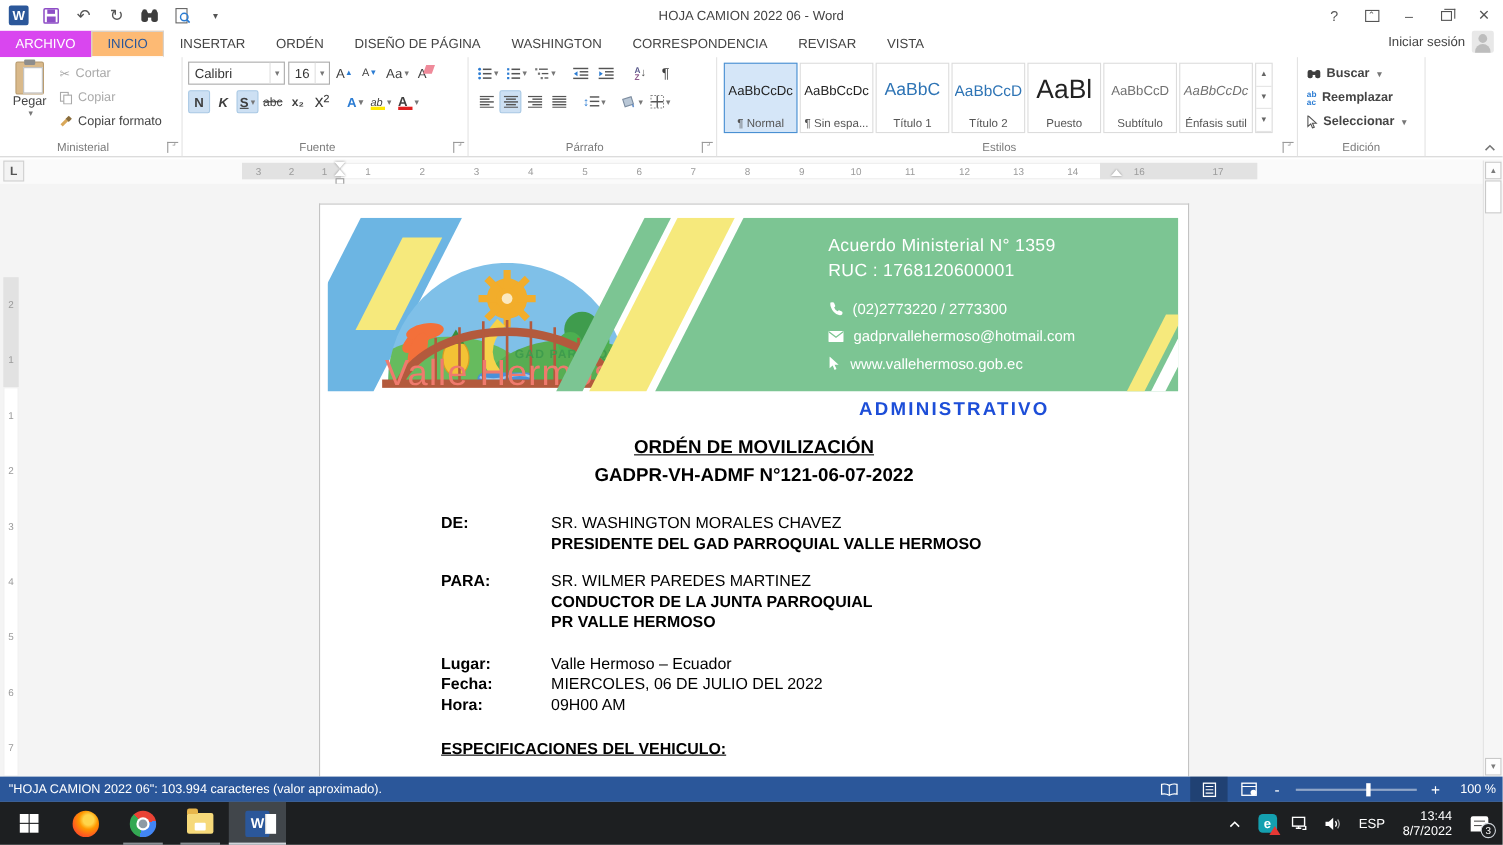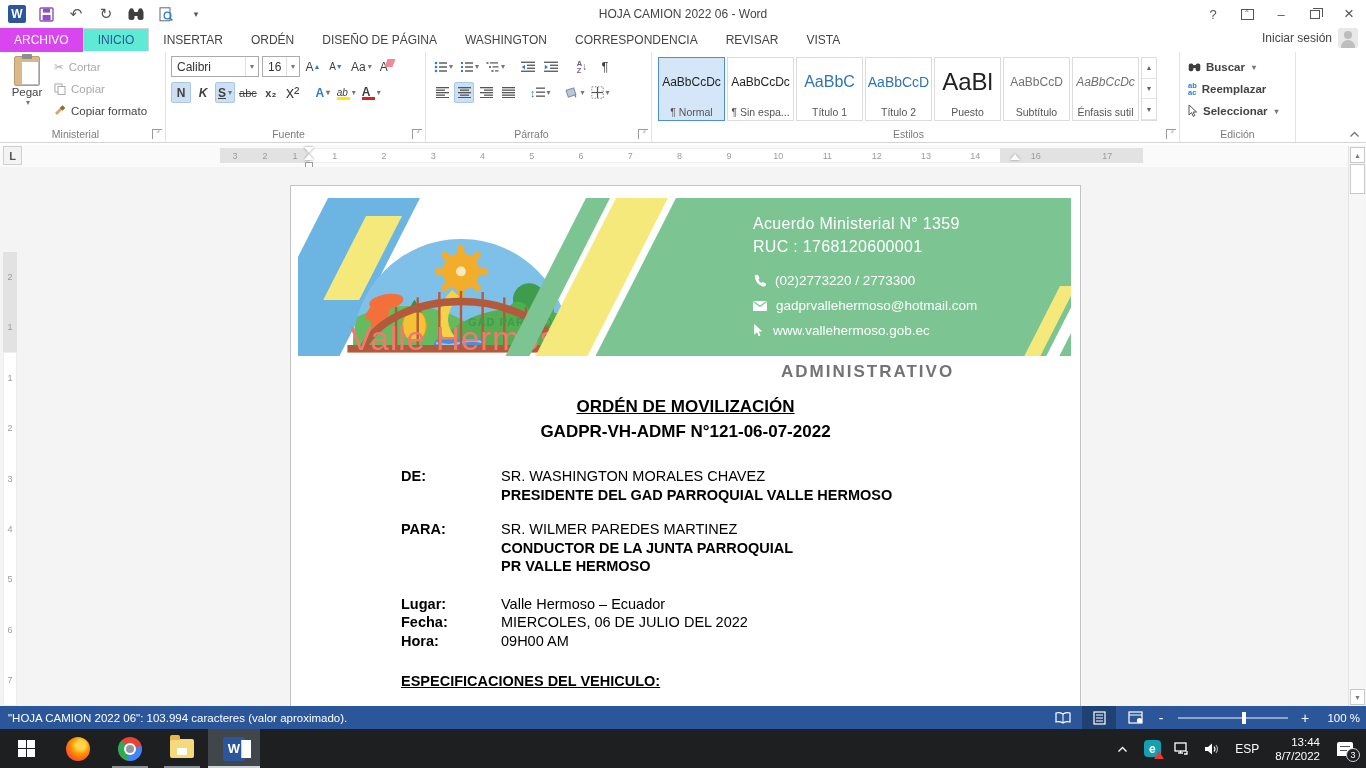--- a/index.html
+++ b/index.html
@@ -17,21 +17,21 @@
   .winctl .wbtn{width:34px;height:28px;display:flex;align-items:center;justify-content:center;color:#555;font-size:13px;}
   .restore-ic{width:10px;height:9px;border:1px solid #555;position:relative;background:#fff;}
   .restore-ic::before{content:"";position:absolute;left:2px;top:-3px;width:9px;height:8px;border:1px solid #555;border-bottom:0;border-left:0;}
   .ribbonopt{width:13px;height:11px;border:1px solid #555;position:relative;}
   .ribbonopt::after{content:"⌃";position:absolute;left:2px;top:-1px;font-size:8px;color:#555;}
 
   
   .tabrow{position:absolute;left:0;top:28px;width:1366px;height:24px;background:#fff;display:flex;align-items:flex-end;}
   .ftab{background:#d946ef;color:#fff;font-size:12px;padding:4px 14px;height:24px;display:flex;align-items:center;}
   .rtab{font-size:12px;color:#444;padding:0 14px;height:24px;display:flex;align-items:center;}
-  .rtab.active{color:#2b579a;background:#5eead4;border:1px solid #d4d4d4;border-bottom:1px solid #fff;}
+  .rtab.active{color:#2b579a;background:#fdba74;border:1px solid #d4d4d4;border-bottom:1px solid #fff;}
   .signin{position:absolute;right:8px;top:28px;display:flex;align-items:center;gap:6px;font-size:12px;color:#444;}
   .avatar{width:20px;height:20px;background:#e8e8e8;position:relative;overflow:hidden;border-radius:2px;}
   .avatar::before{content:"";position:absolute;left:6px;top:3px;width:8px;height:8px;border-radius:50%;background:#bdbdbd;}
   .avatar::after{content:"";position:absolute;left:3px;top:12px;width:14px;height:9px;border-radius:7px 7px 0 0;background:#bdbdbd;}
 
   
   .ribbon{position:absolute;left:0;top:52px;width:1366px;height:91px;background:#fff;border-bottom:1px solid #d4d4d4;display:flex;}
   .rgroup{position:relative;border-right:1px solid #e3e3e3;height:100%;padding-top:4px;}
   .glabel{position:absolute;bottom:2px;left:0;right:14px;text-align:center;font-size:10.5px;color:#7b7b7b;}
   .launcher{position:absolute;bottom:3px;right:3px;width:10px;height:10px;border-left:1px solid #9a9a9a;border-top:1px solid #9a9a9a;}
@@ -79,21 +79,21 @@
   
   .hdr{position:absolute;left:7px;top:12px;width:773px;height:158px;overflow:hidden;}
   .skew{position:absolute;transform:skewX(-27deg);transform-origin:0 0;}
   .bannertext{position:absolute;left:455px;top:14px;color:#fff;}
   .bannertext .b1{font-size:16px;line-height:23px;letter-spacing:.3px;}
   .contact{margin-top:10px;font-size:13.5px;line-height:25px;}
   .contact .crow{display:flex;align-items:center;gap:9px;}
   .brand{position:absolute;left:52px;top:118px;width:260px;}
   .brand .sub{position:absolute;left:118px;top:0;color:#3f9c4d;font-weight:bold;font-size:11px;letter-spacing:1px;}
   .brand .main{position:absolute;left:0;top:4px;color:#ef7a6d;font-size:33px;letter-spacing:1px;}
-  .dept{position:absolute;left:490px;top:176px;color:#737373;font-weight:bold;font-size:17px;letter-spacing:2px;}
+  .dept{position:absolute;left:490px;top:176px;color:#1d4ed8;font-weight:bold;font-size:17px;letter-spacing:2px;}
 
   
   .doctitle{position:absolute;left:0;top:211px;width:100%;text-align:center;font-weight:bold;font-size:17px;text-decoration:underline;color:#000;}
   .docsub{position:absolute;left:0;top:236px;width:100%;text-align:center;font-weight:bold;font-size:17px;color:#000;}
   .body-block{position:absolute;left:110px;top:281px;width:600px;font-size:14.5px;color:#000;line-height:18.5px;}
   .frow{display:flex;}
   .flabel{width:100px;font-weight:bold;flex:none;}
   .findent{margin-left:100px;font-weight:bold;}
   .gap16{height:16px;}.gap19{height:19px;}.gap22{height:22px;}
   .section-h{font-weight:bold;text-decoration:underline;}

